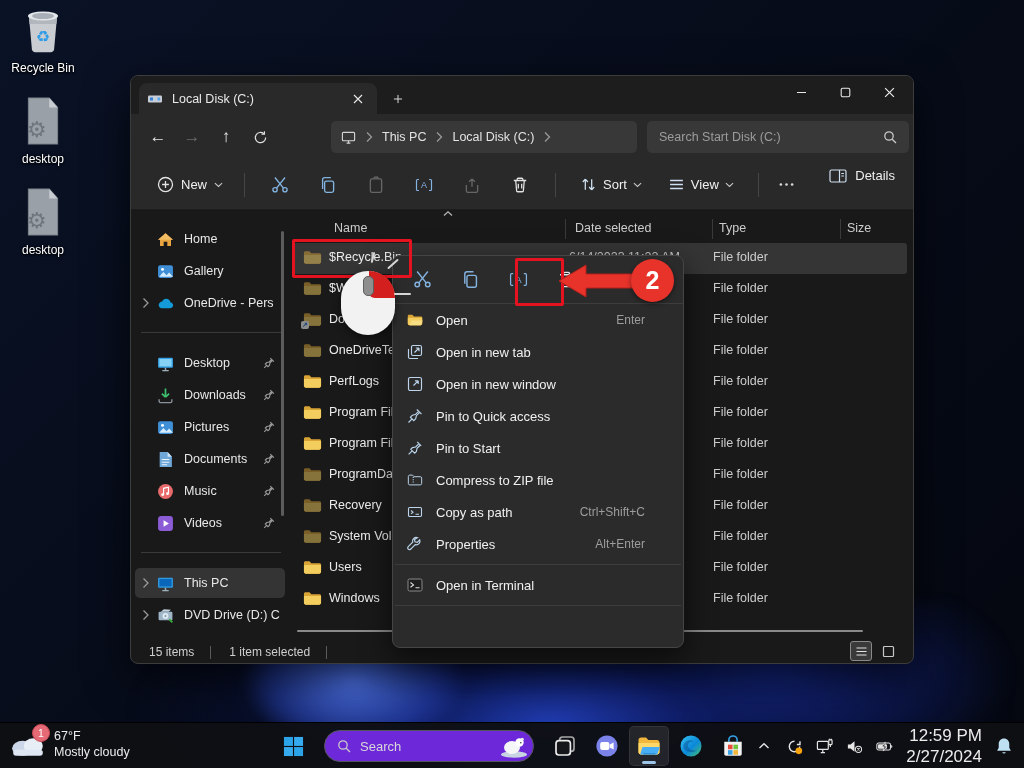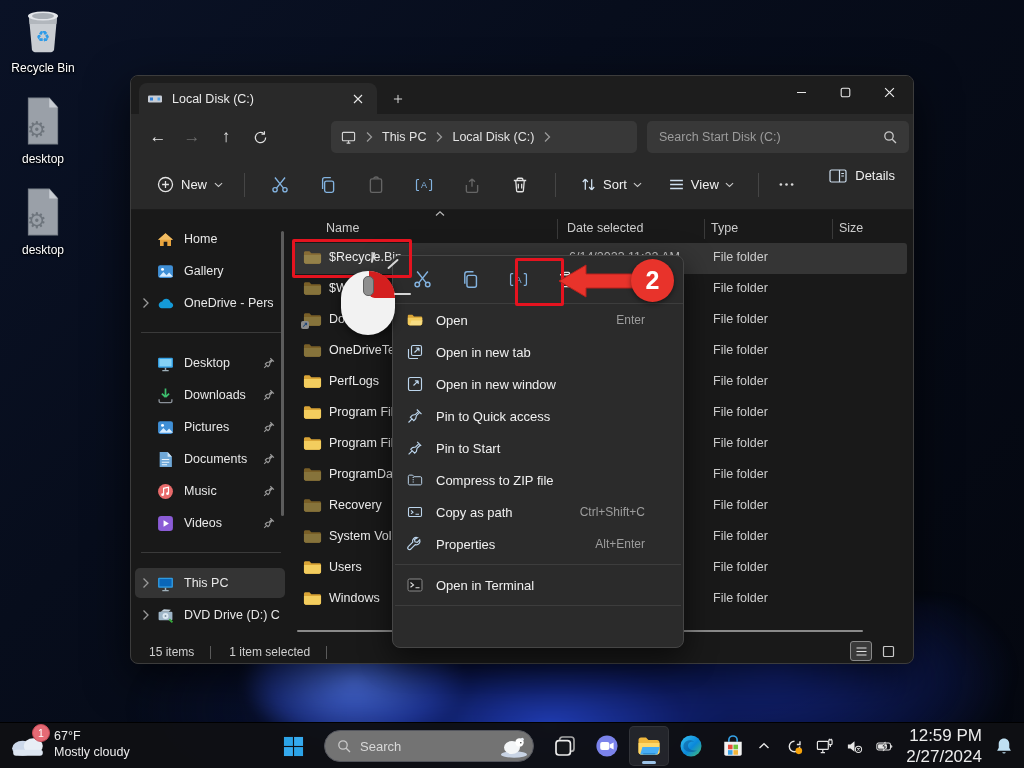--- a/index.html
+++ b/index.html
@@ -77,21 +77,21 @@
   .sv-chev{width:9px;height:12px;margin-left:6px;flex:none;}
   .sv-chev .icn,.sv-chev{display:inline-flex;}
   .sv-ico{width:17px;height:17px;margin-left:7px;flex:none;}
   .sv-label{margin-left:10px;flex:1;white-space:nowrap;overflow:hidden;}
   .sv-pin{width:12px;height:12px;margin-right:10px;flex:none;}
   .side-sep{height:1px;background:#3a3a3a;margin:14px 10px 15px 10px;}
   #side-scroll{left:150px;top:155px;width:3px;height:285px;background:#5c5c5c;border-radius:2px;}
 
   
   #filelist{left:160px;top:134px;width:624px;height:429px;}
-  #headers{left:0;top:6px;width:100%;height:26px;color:#cccccc;font-size:12.5px;}
+  #headers{left:8px;top:6px;width:100%;height:26px;color:#cccccc;font-size:12.5px;}
   .hcell{position:absolute;top:5px;}
   .hdiv{position:absolute;top:3px;width:1px;height:20px;background:#3a3a3a;}
   #sort-caret{position:absolute;left:144px;top:-6px;width:10px;height:7px;}
   .frow{position:absolute;left:2px;width:614px;height:31px;border-radius:3px;}
   .frow.sel{background:#353535;}
   .f-icon{position:absolute;left:10px;top:7px;width:19px;height:15px;}
   .f-icon.dim{opacity:.5;}
   .f-icon .sc{position:absolute;left:-2px;bottom:-2px;width:8px;height:8px;background:#fff;border-radius:2px;
               color:#1f6fd0;font-size:7px;line-height:8px;text-align:center;font-weight:bold;}
   .f-name{position:absolute;left:36px;top:7px;width:94px;color:#ececec;font-size:12.5px;white-space:nowrap;overflow:hidden;}
@@ -145,21 +145,21 @@
   #taskbar{left:0;top:722px;width:1024px;height:46px;background:rgba(14,16,20,.97);border-top:1px solid #000;z-index:10;}
   #weather{left:10px;top:5px;display:flex;align-items:center;gap:8px;}
   #weather .wimg{position:relative;width:36px;height:28px;}
   #weather .badge{position:absolute;right:-4px;top:-6px;width:16px;height:16px;background:#e56a75;border-radius:50%;
                   color:#fff;font-size:10.5px;display:flex;align-items:center;justify-content:center;border:1px solid #c94b57;}
   #weather .wtxt{color:#ececec;font-size:12.5px;line-height:1.3;}
   #center-icons{left:272px;top:0;height:46px;display:flex;align-items:center;}
   .tk{width:40px;height:40px;display:flex;align-items:center;justify-content:center;border-radius:5px;margin:0 1px;}
   .tk .icn{width:24px;height:24px;}
   #tk-start .icn{width:21px;height:21px;}
-  #tk-search{width:210px;height:32px;background:#737373;border:1px solid #54565e;border-radius:16px;margin:0 10px;
+  #tk-search{width:210px;height:32px;background:#6d28d9;border:1px solid #54565e;border-radius:16px;margin:0 10px;
              display:flex;align-items:center;padding:0 4px 0 12px;box-sizing:border-box;color:#d8d8d8;font-size:13px;gap:9px;}
   #tk-search .i14{width:14px;height:14px;}
   #tk-search .grow{flex:1;}
   #tk-search .bear{width:30px;height:26px;}
   #tk-explorer{background:rgba(255,255,255,.09);border:1px solid rgba(255,255,255,.07);box-sizing:border-box;position:relative;}
   #tk-explorer .underline{position:absolute;bottom:1px;left:50%;transform:translateX(-50%);width:14px;height:3px;
                           background:#9cc3e8;border-radius:2px;}
   #tray{right:6px;top:0;height:46px;display:flex;align-items:center;position:absolute;gap:2px;}
   .tr{width:28px;height:36px;display:flex;align-items:center;justify-content:center;}
   .tr .icn{width:17px;height:17px;}

